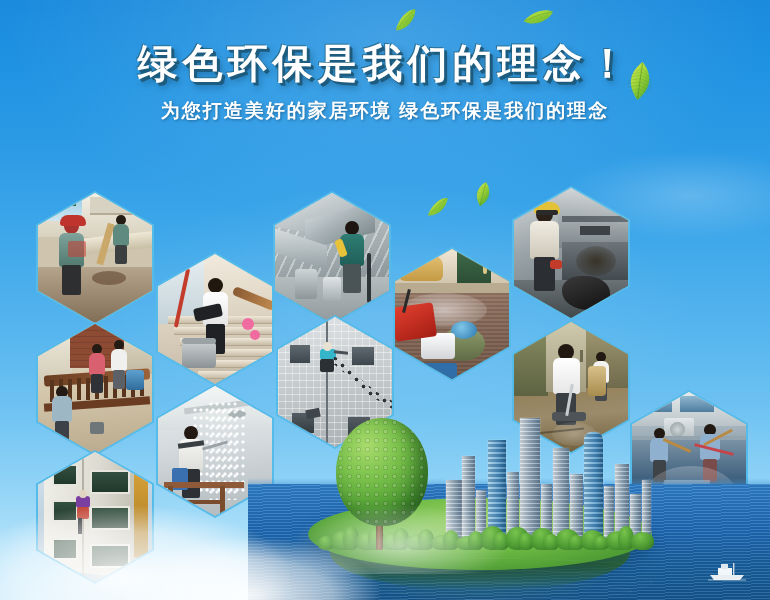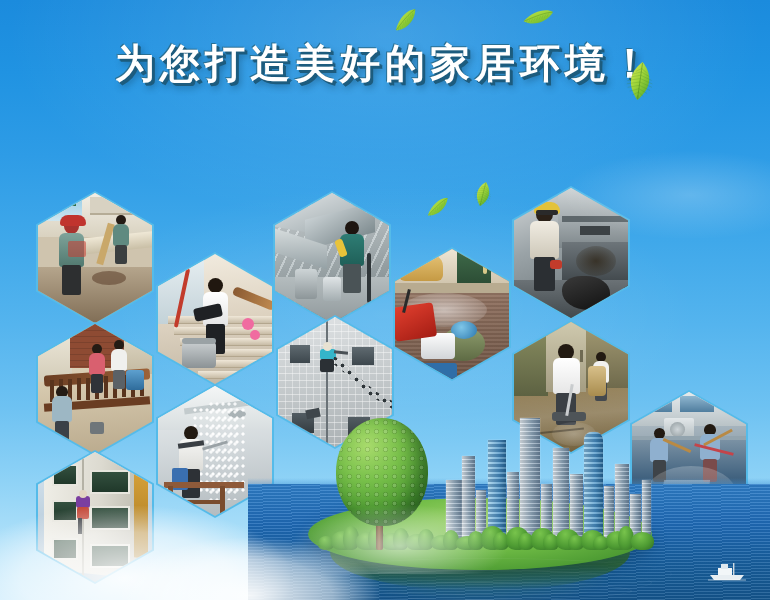--- a/index.html
+++ b/index.html
@@ -236,21 +236,22 @@
   }
 </style>
 </head>
 <body>
 
 <div id="stage">
 
   <div class="sky"></div>
   <div class="sky-glow"></div>
 
-  <div class="headline">为您打造美好的家居环境！</div>
+  <div class="headline">绿色环保是我们的理念！</div>
+  <div class="subhead">为您打造美好的家居环境 绿色环保是我们的理念</div>
 
   <div id="leaffield">
       <svg class="leaf" viewBox="0 0 100 100" style="left: 375px; top: 8px; width: 62px; height: 26px; transform: rotate(-18deg);">
         <defs>
           <linearGradient id="lg-leaf-top-left-curved" x1="0" y1="0" x2="1" y2="1">
             <stop offset="0%" stop-color="#d6ea52"></stop>
             <stop offset="45%" stop-color="#9ed43a"></stop>
             <stop offset="100%" stop-color="#4fa62a"></stop>
           </linearGradient>
         </defs>

